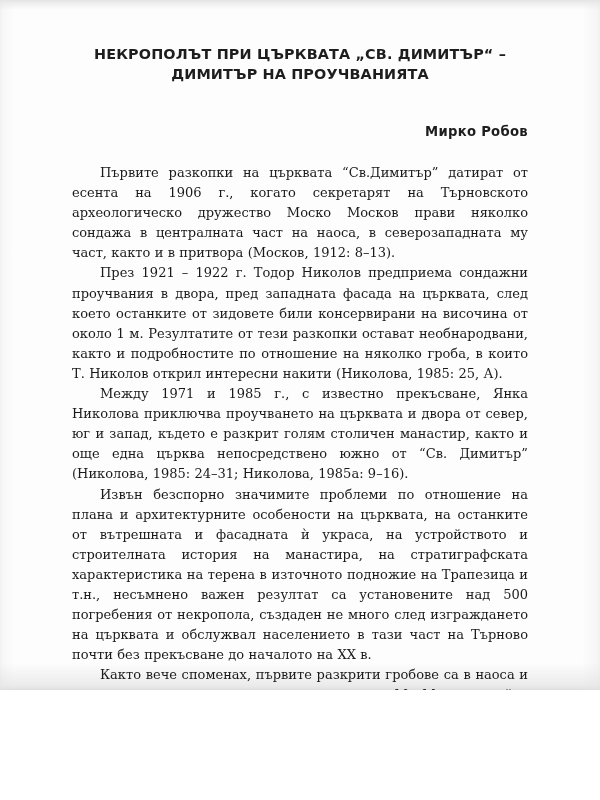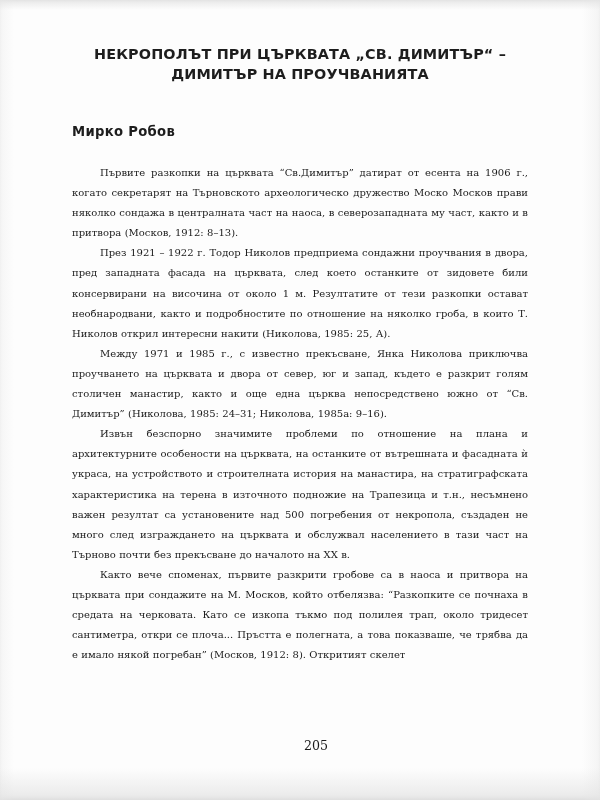--- a/index.html
+++ b/index.html
@@ -5,21 +5,21 @@
 <style>
   html, body {
     margin: 0;
     padding: 0;
     background: #ffffff;
   }
 
   #page {
     position: relative;
     width: 600px;
-    height: 800px;
+    height: 690px;
     margin: 0 auto;
     background: #fdfdfd;
     overflow: hidden;
     
     box-shadow: inset 0 2px 3px -2px rgba(150,150,150,0.55),
                 inset 0 -3px 4px -2px rgba(150,150,150,0.5);
   }
 
   
   #paper-tint {
@@ -55,33 +55,33 @@
     text-align: center;
     color: #1d1d1d;
     margin: 0;
   }
   .doc-title .line2 { display: block; }
 
   .doc-author {
     font-family: "DejaVu Sans", sans-serif;
     font-weight: bold;
     font-size: 13.2px;
-    text-align: left;
+    text-align: right;
     color: #1d1d1d;
     margin: 40px 0 0 0;
     letter-spacing: 0.3px;
   }
 
   .body-copy {
     margin-top: 24px;
   }
 
   .body-copy p {
     font-family: "DejaVu Serif", "Liberation Serif", serif;
-    font-size: 10px;
+    font-size: 13px;
     line-height: 20.1px;
     text-align: justify;
     text-justify: inter-word;
     color: #1a1a1a;
     margin: 0;
     text-indent: 28px;
     hyphens: manual;
     word-spacing: 0.2px;
   }
 

